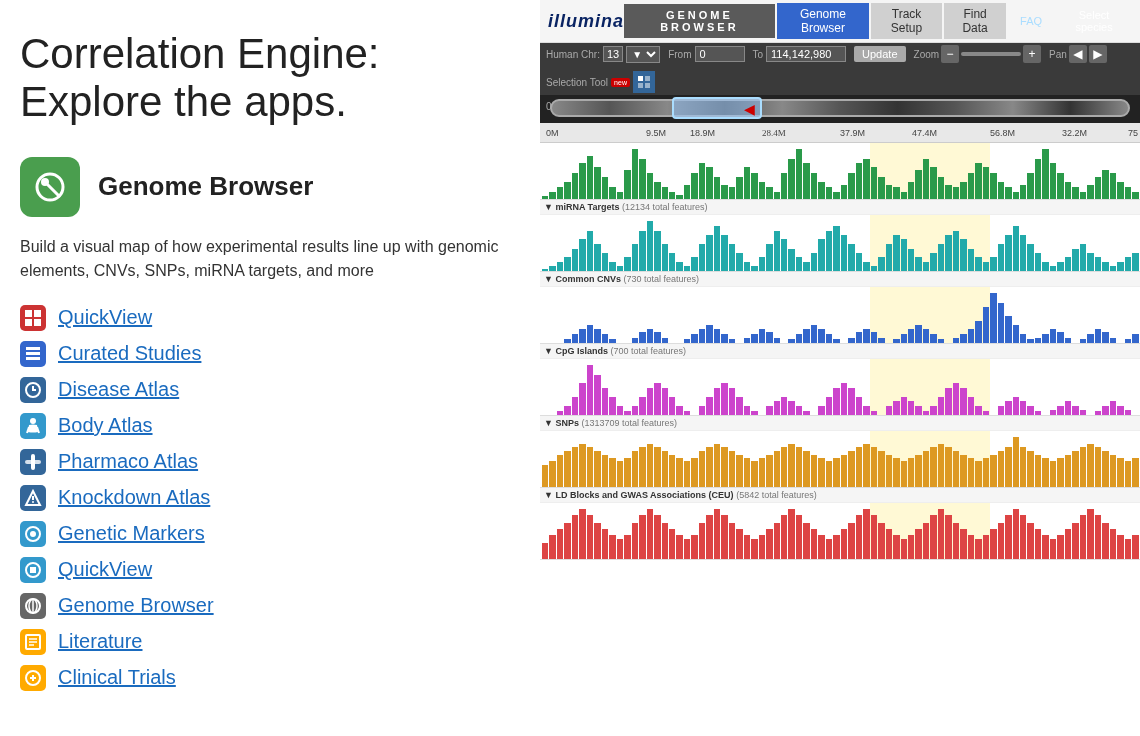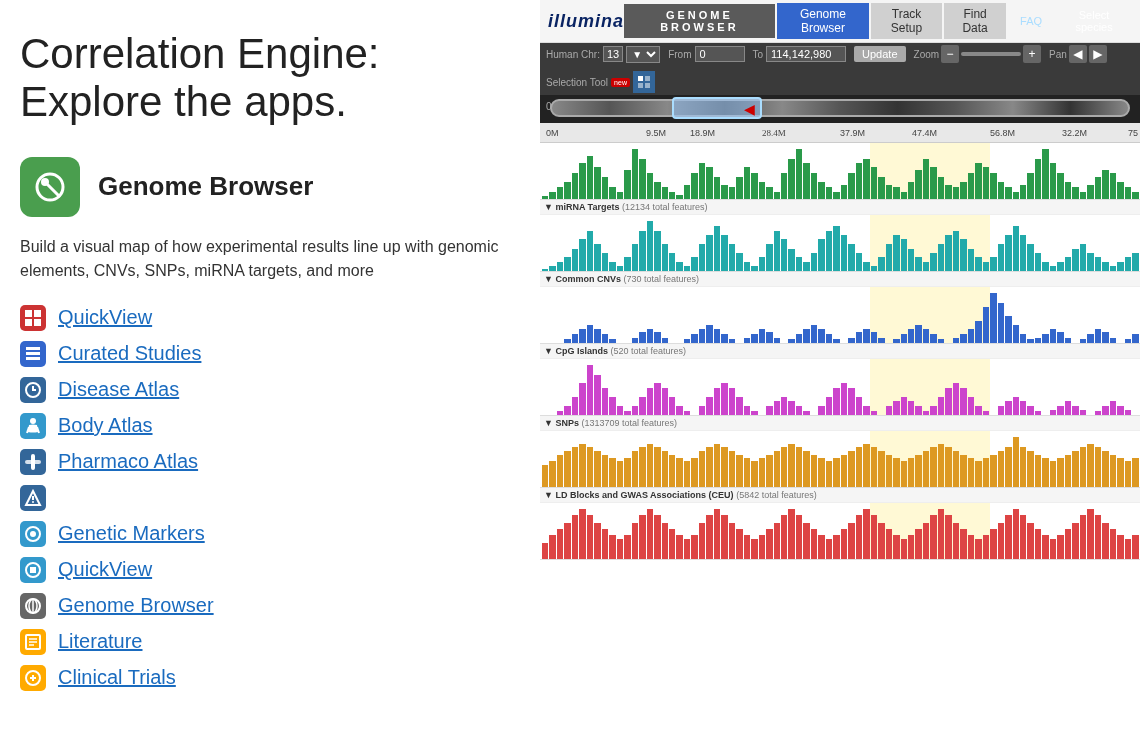--- a/index.html
+++ b/index.html
@@ -489,20 +489,21 @@
       </li>
 
       <li class="nav-item">
         <div class="nav-icon icon-knockdown">
           <svg width="18" height="18" viewBox="0 0 18 18">
               <polygon points="9,2 16,16 2,16" stroke="white" stroke-width="2" fill="none"></polygon>
               <line x1="9" y1="7" x2="9" y2="11" stroke="white" stroke-width="2"></line>
               <circle cx="9" cy="13" r="1" fill="white"></circle>
             </svg>
         </div>
+        <a class="nav-link">Knockdown Atlas</a>
       </li>
 
       <li class="nav-item">
         <div class="nav-icon icon-genetic">
           <svg width="18" height="18" viewBox="0 0 18 18">
               <circle cx="9" cy="9" r="7" stroke="white" stroke-width="2" fill="none"></circle>
               <circle cx="9" cy="9" r="3" fill="white"></circle>
             </svg>
         </div>
         <a class="nav-link">Genetic Markers</a>
@@ -888,21 +889,21 @@
                 <div class="bar" style="height: 25.7143%; background: rgb(51, 102, 204); min-width: 1px;"></div>
                 <div class="bar" style="height: 19.2857%; background: rgb(51, 102, 204); min-width: 1px;"></div>
                 <div class="bar" style="height: 9.64286%; background: rgb(51, 102, 204); min-width: 1px;"></div>
                 <div class="bar" style="height: 0%; background: rgb(51, 102, 204); min-width: 1px;"></div>
                 <div class="bar" style="height: 6.42857%; background: rgb(51, 102, 204); min-width: 1px;"></div>
                 <div class="bar" style="height: 16.0714%; background: rgb(51, 102, 204); min-width: 1px;"></div>
               </div>
             </div>
           </div>
           <div class="track-row">
-            <div class="track-label">▼ <strong>CpG Islands</strong> <span>(520 total features)</span></div>
+            <div class="track-label">▼ <strong>CpG Islands</strong> <span>(700 total features)</span></div>
             <div class="track-canvas" style="height: 56px;">
               <div class="highlight-region"></div>
               <div class="bars-container">
                 <div class="bar" style="height: 0%; background: rgb(204, 68, 204); min-width: 1px;"></div>
                 <div class="bar" style="height: 0%; background: rgb(204, 68, 204); min-width: 1px;"></div>
                 <div class="bar" style="height: 6.42857%; background: rgb(204, 68, 204); min-width: 1px;"></div>
                 <div class="bar" style="height: 16.0714%; background: rgb(204, 68, 204); min-width: 1px;"></div>
                 <div class="bar" style="height: 32.1429%; background: rgb(204, 68, 204); min-width: 1px;"></div>
                 <div class="bar" style="height: 57.8571%; background: rgb(204, 68, 204); min-width: 1px;"></div>
                 <div class="bar" style="height: 90%; background: rgb(204, 68, 204); min-width: 1px;"></div>

